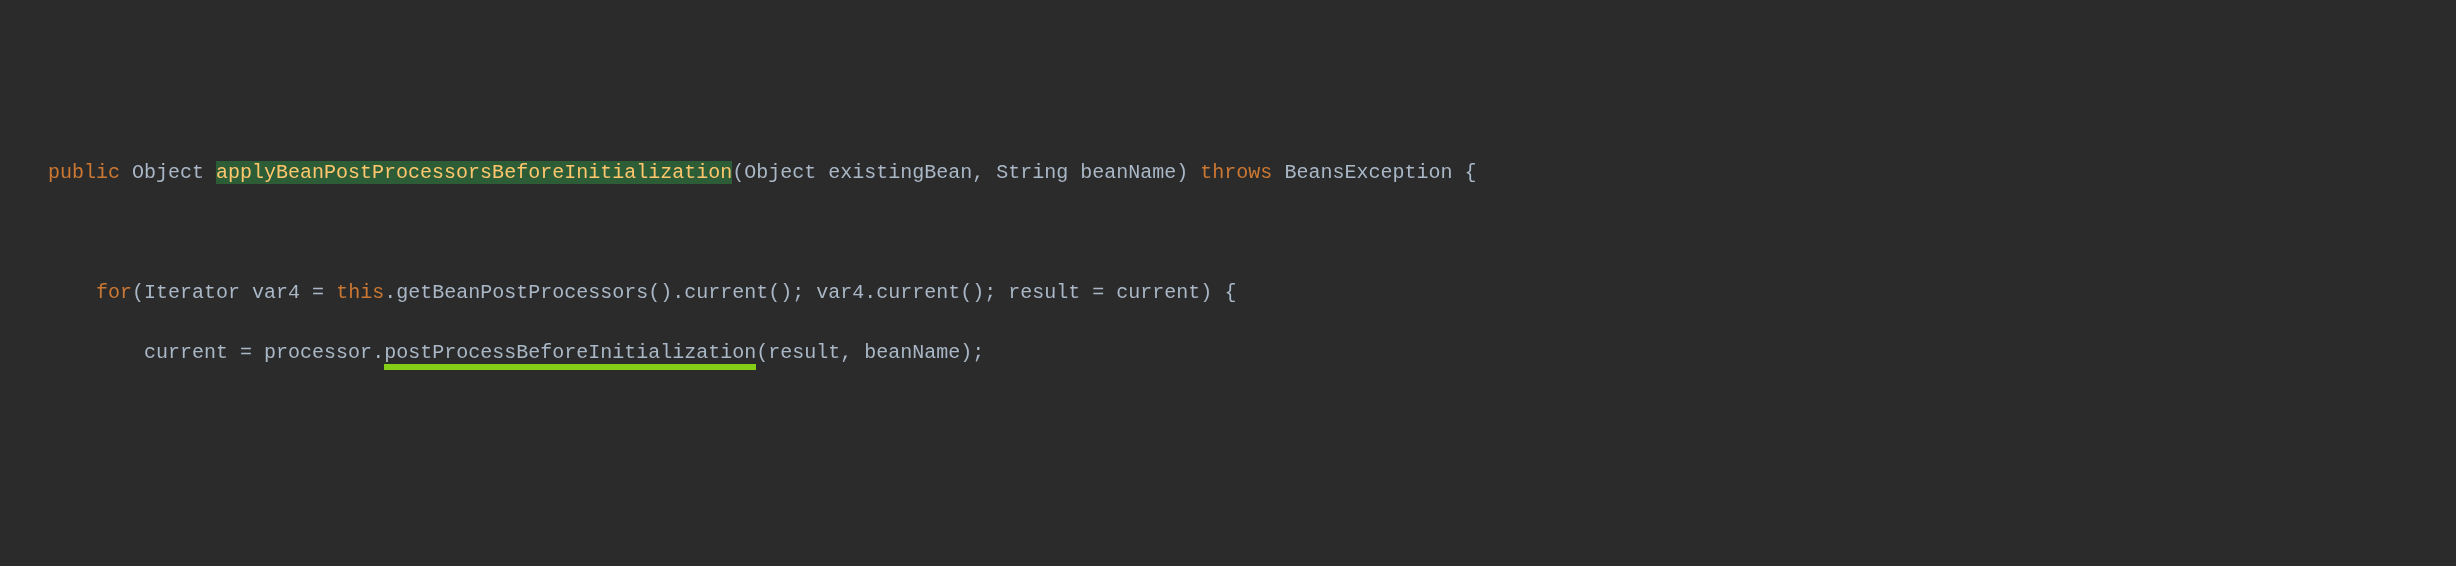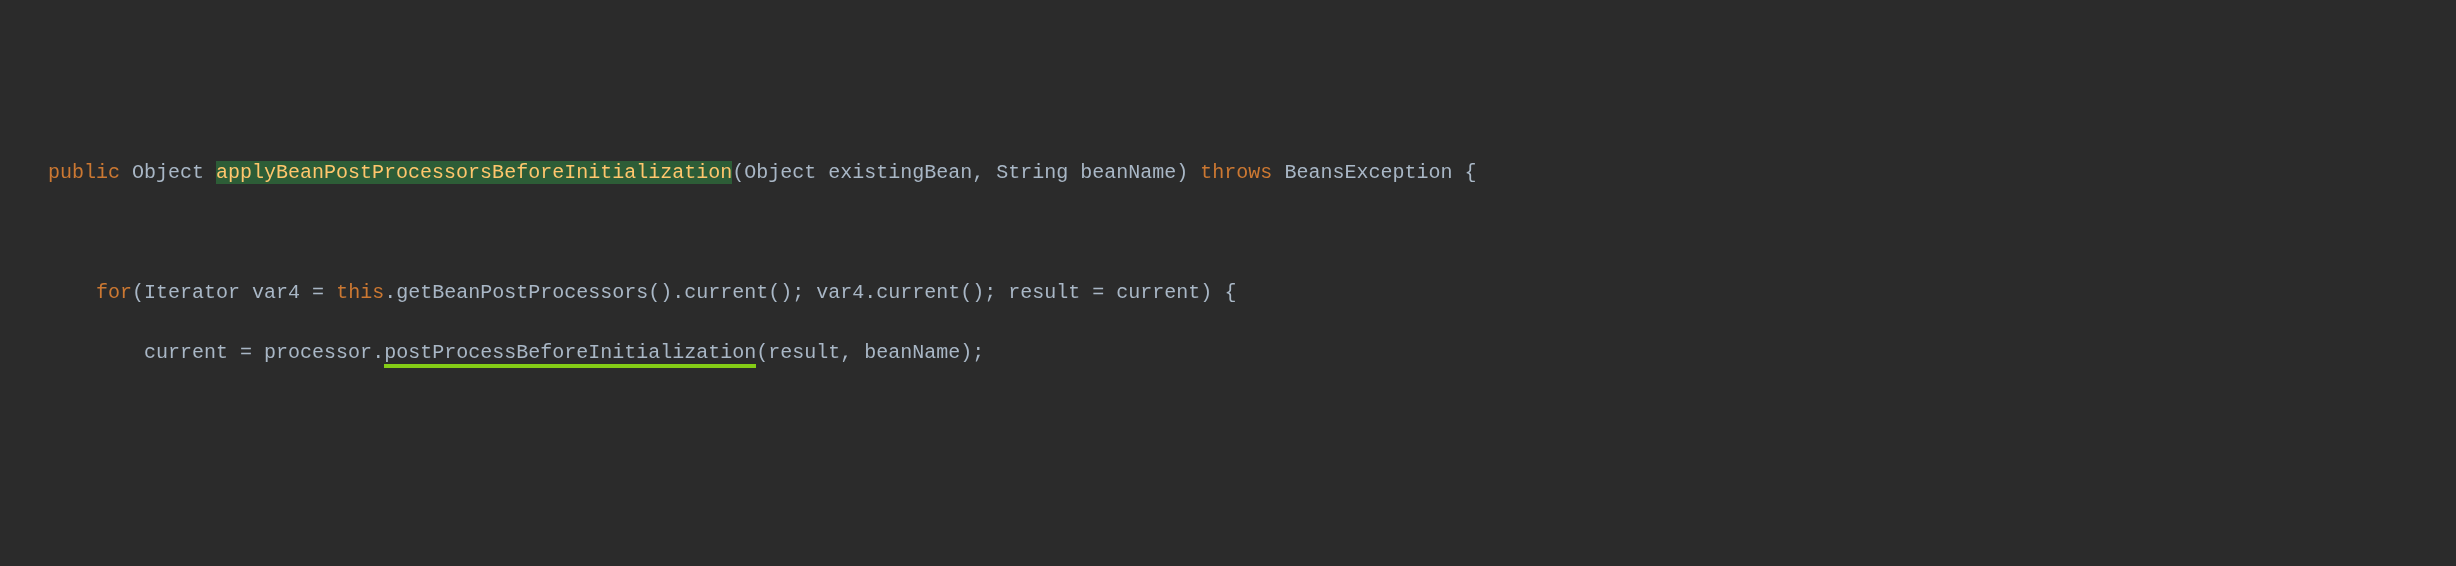--- a/index.html
+++ b/index.html
@@ -24,21 +24,21 @@
       display: block;
       position: relative;
     }
     .kw { color: #cc7832; }
     .highlight-green {
       background-color: #214283;
       background-color: #2d5d37;
       color: #ffc66d;
     }
     .underline-red {
-      border-bottom: 4px solid #84cc16;
+      border-bottom: 6px solid #84cc16;
     }
   </style>
 </head>
 <body>
 
 
 
 <div class="code-container">
 <span class="line">    <span class="kw">public</span> <span>Object</span> <span class="highlight-green">applyBeanPostProcessorsBeforeInitialization</span><span>(</span><span>Object</span> <span>existingBean</span><span>,</span> <span>String</span> <span>beanName</span><span>)</span> <span class="kw">throws</span> <span>BeansException</span> <span>{</span></span>
 <span class="line"> </span>

